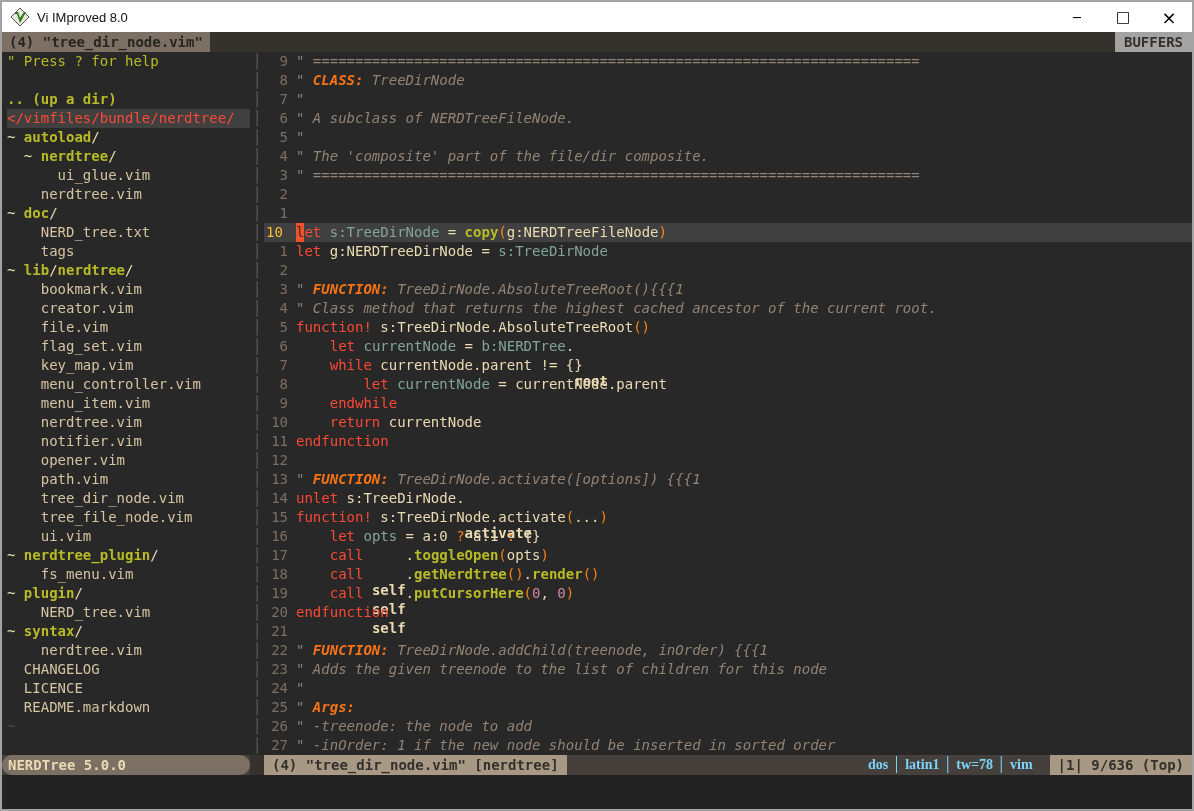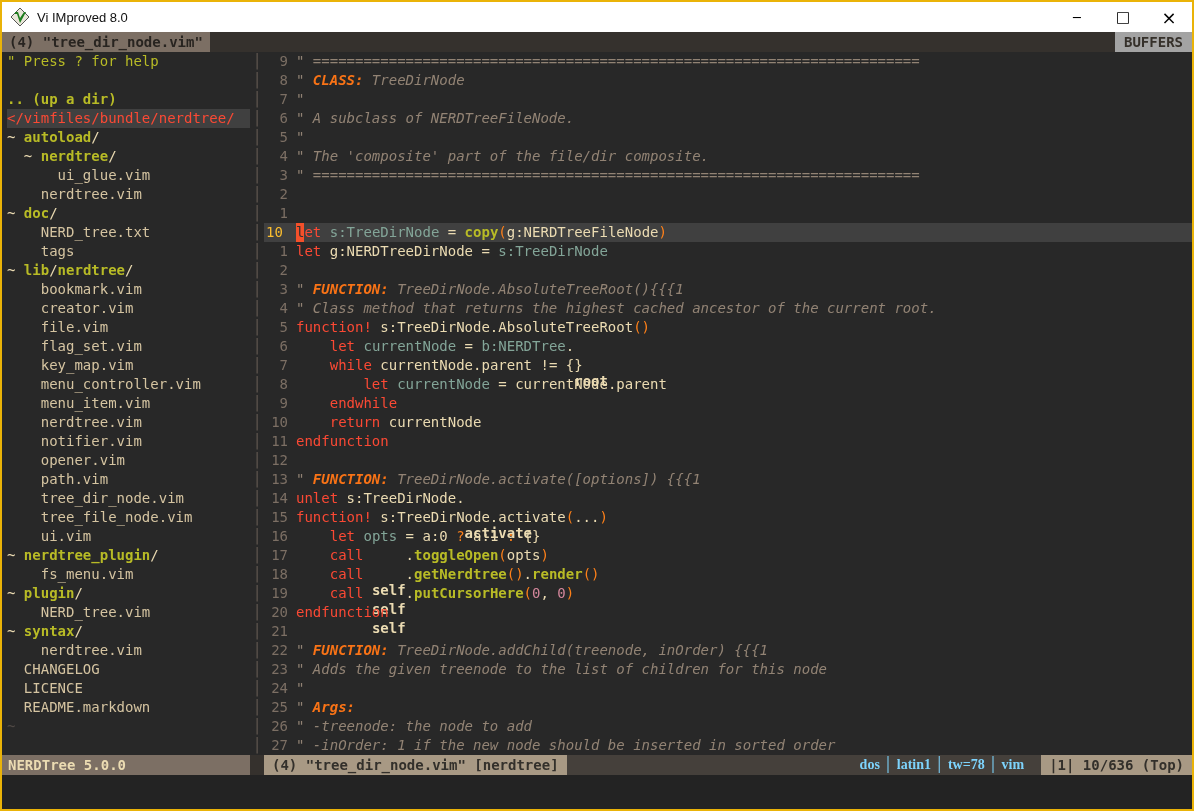--- a/index.html
+++ b/index.html
@@ -1,19 +1,19 @@
 <!DOCTYPE html>
 <html><head>
 <meta charset="utf-8">
 <style>
   * { margin:0; padding:0; box-sizing:border-box; }
   html,body { background:#555; }
   #window {
     position:relative; width:1194px; height:811px;
-    border:2px solid #eab308; background:#282828;
+    border:2px solid #a3a3a3; background:#282828;
     font-family:"DejaVu Sans Mono", monospace;
     overflow:hidden;
   }
   
   #titlebar { height:30px; background:#ffffff; display:flex; align-items:center; }
   #titlebar .app-icon { width:20px; height:20px; margin:0 7px 0 8px; flex:0 0 auto; }
   #titlebar .title-text { font-family:"Liberation Sans", sans-serif; font-size:13px; color:#111; flex:1 1 auto; }
   .win-btn { width:46px; height:30px; display:flex; align-items:center; justify-content:center;
              font-family:"DejaVu Sans", sans-serif; font-size:13px; color:#000; }
   
@@ -49,21 +49,21 @@
   .fn  { color:#b8bb26; font-weight:bold; }
   .id  { color:#83a598; }
   .fg  { color:#ebdbb2; }
   .fgb { color:#ebdbb2; font-weight:bold;margin-top:35px; }
   .op  { color:#fe8019; }
   .num { color:#d3869b; }
   .cur { background:#f4502a; color:#32302f; }
   
   #statusline { height:20px; display:flex; font-size:14px; font-weight:bold; background:#45403b; }
   #nerdtree-status { width:248px; flex:0 0 auto; background:#7c6f64; color:#ebdbb2; padding-left:6px;
-                     display:flex; align-items:center; white-space:pre; }
+                     display:flex; align-items:center; white-space:pre;border-radius:10px; }
   #status-gap { width:14px; flex:0 0 auto; background:#35312d; }
   #file-status { background:#a89984; color:#33302b; padding:0 8px; display:flex; align-items:center; white-space:pre; }
   #status-fill { flex:1 1 auto; display:flex; align-items:center; justify-content:flex-end;
                  color:#7dd3fc; white-space:pre; padding-right:17px;font-family:Liberation Serif, serif; }
   #ruler-position { background:#a89984; color:#33302b; padding:0 8px; display:flex; align-items:center; white-space:pre; }
   
   #command-line { height:34px; background:#232323; }
 </style>
 </head>
 <body>
@@ -205,18 +205,18 @@
         <div class="row"><span class="lnum">26</span><span class="cm">" -treenode: the node to add</span></div>
         <div class="row"><span class="lnum">27</span><span class="cm">" -inOrder: 1 if the new node should be inserted in sorted order</span></div>
       </div>
   </div>
 
   <div id="statusline">
     <span id="nerdtree-status">NERDTree 5.0.0</span>
     <span id="status-gap"></span>
     <span id="file-status">(4) "tree_dir_node.vim" [nerdtree]</span>
     <span id="status-fill">dos │ latin1 │ tw=78 │ vim</span>
-    <span id="ruler-position">|1| 10/636 (Top)</span>
+    <span id="ruler-position">|1| 9/636 (Top)</span>
   </div>
 
   <div id="command-line"></div>
 
 </div>
 
 </body></html>

